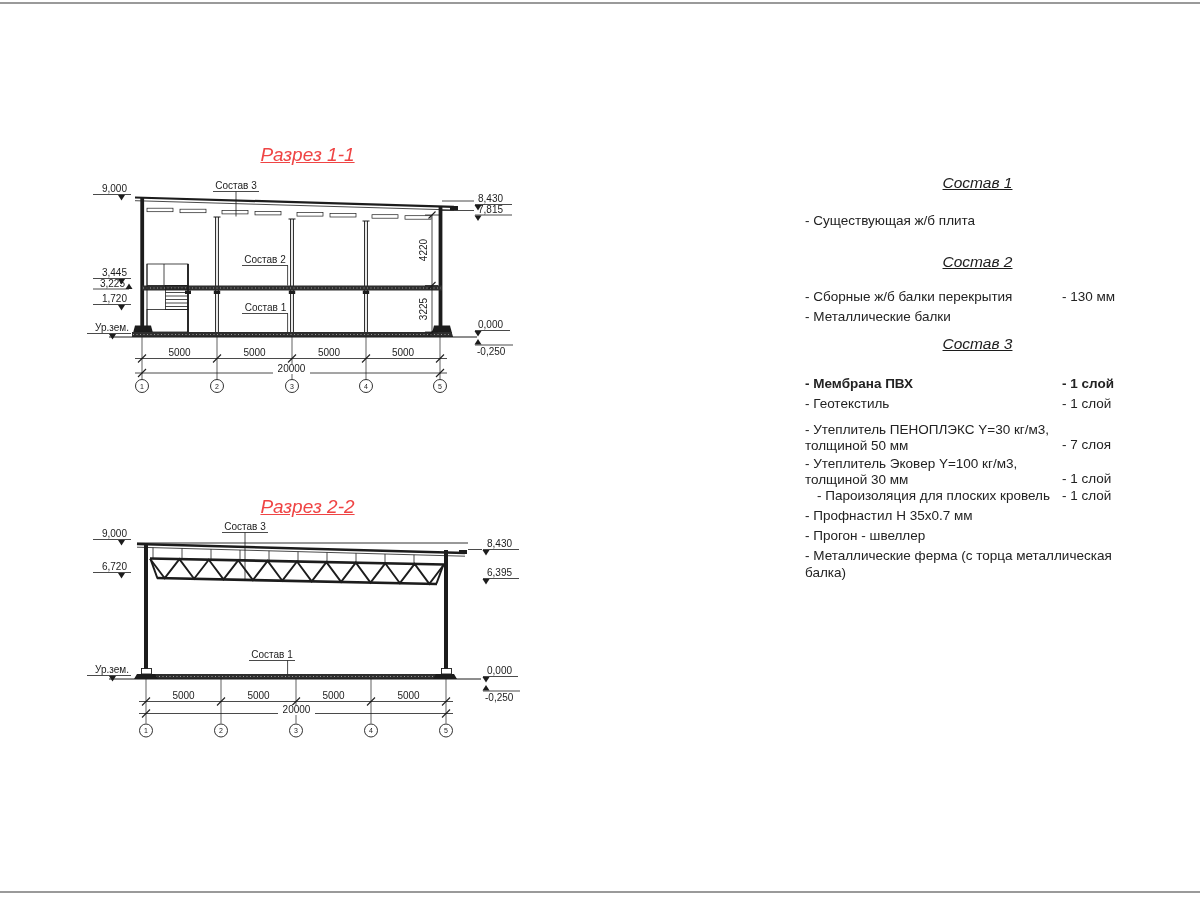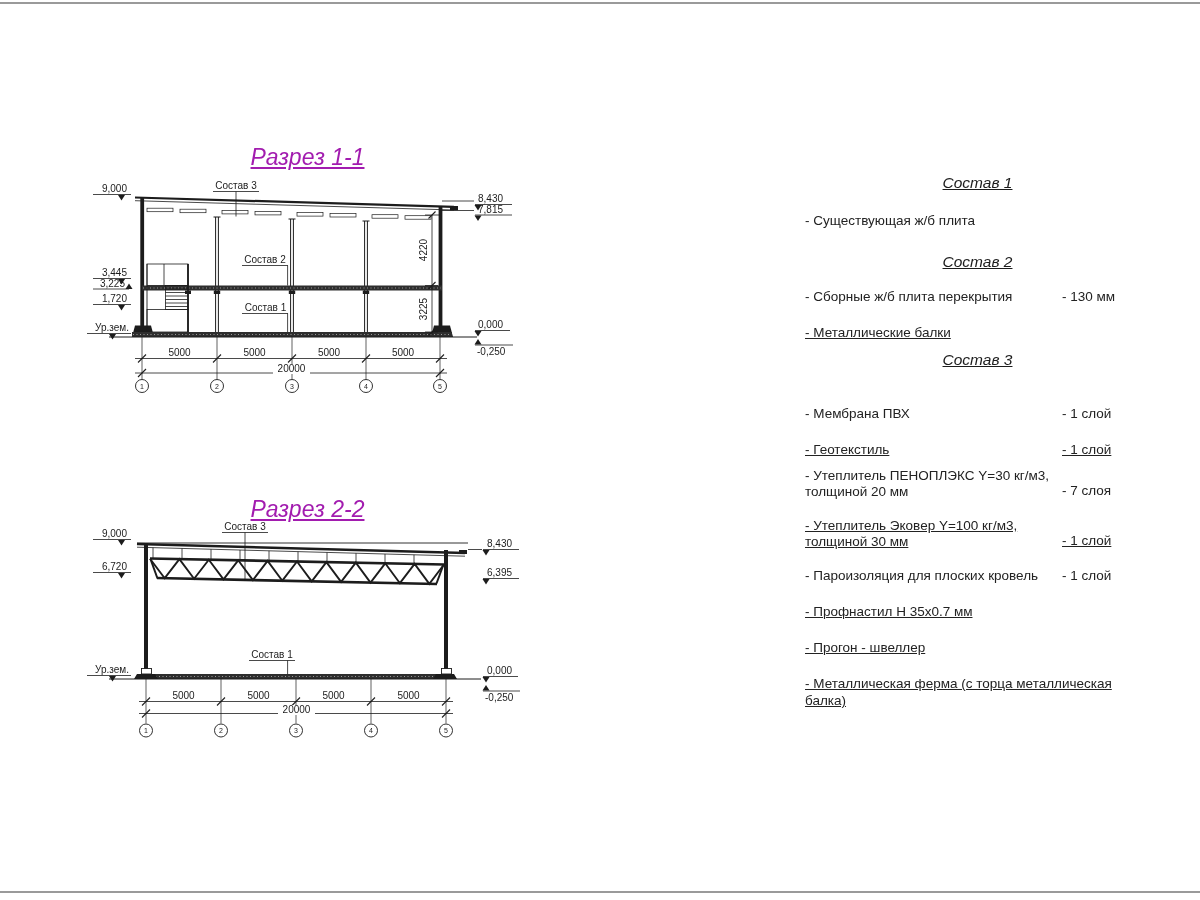--- a/index.html
+++ b/index.html
@@ -6,21 +6,21 @@
   body{
     width:1200px;height:900px;position:relative;background:#ffffff;
     font-family:"Liberation Sans", sans-serif;color:#1c1c1c;overflow:hidden;
   }
   .edge-line{position:absolute;left:0;width:1200px;height:2px;background:#9a9a9a;}
   .edge-top{top:2px;}
   .edge-bottom{top:891px;}
 
   .drawing-title{
     position:absolute;left:85px;width:445px;text-align:center;
-    font-size:23px;font-style:italic;text-decoration:underline;color:#a21caf;
+    font-size:19px;font-style:italic;text-decoration:underline;color:#ef4444;
   }
   #title1{top:144px;}
   #title2{top:496px;}
 
   svg{position:absolute;}
   #svg-s1{left:85px;top:140px;}
   #svg-s2{left:85px;top:480px;}
   svg text{font-family:"Liberation Sans", sans-serif;fill:#1c1c1c;}
   .t10{font-size:10px;}
   .t7{font-size:7px;}
@@ -35,22 +35,22 @@
     position:absolute;left:805px;top:174px;width:345px;font-size:13.5px;color:#222;
   }
   .comp-heading{
     text-align:center;font-size:15.5px;font-style:italic;text-decoration:underline;
     height:18px;line-height:18px;color:#1c1c1c;
   }
   .comp-row{display:flex;align-items:flex-end;line-height:17px;}
   .comp-row .nm{width:257px;white-space:pre-line;}
   .comp-row .nm2{line-height:15.5px;}
   .comp-row .val{flex:0 0 auto;}
-  .mt28{margin-top:20px;} .mt24{margin-top:24px;} .mt22{margin-top:36px;}
-  .mt17{margin-top:17px;} .mt10{margin-top:10px;} .mt9{margin-top:19px;text-decoration:underline;} .mt4{margin-top:18px;}
+  .mt28{margin-top:20px;} .mt24{margin-top:24px;} .mt22{margin-top:22px;font-weight:bold;}
+  .mt17{margin-top:17px;} .mt10{margin-top:10px;} .mt9{margin-top:3px;} .mt4{margin-top:0;text-align:center;}
 </style>
 </head>
 <body>
 
 <div class="edge-line edge-top"></div>
 <div class="edge-line edge-bottom"></div>
 
 <div id="title1" class="drawing-title">Разрез 1-1</div>
 <div id="title2" class="drawing-title">Разрез 2-2</div>
 
@@ -331,56 +331,56 @@
 <div class="comp-block">
 
   <div class="comp-heading">Состав 1</div>
   <div class="comp-row mt28">
     <span class="nm">- Существующая ж/б плита</span>
     <span class="val"></span>
   </div>
 
   <div class="comp-heading mt24">Состав 2</div>
   <div class="comp-row mt17">
-    <span class="nm">- Сборные ж/б плита перекрытия</span>
+    <span class="nm">- Сборные ж/б балки перекрытия</span>
     <span class="val">- 130 мм</span>
   </div>
   <div class="comp-row mt9">
     <span class="nm">- Металлические балки</span>
     <span class="val"></span>
   </div>
 
   <div class="comp-heading mt10">Состав 3</div>
   <div class="comp-row mt22">
     <span class="nm">- Мембрана ПВХ</span>
     <span class="val">- 1 слой</span>
   </div>
   <div class="comp-row mt9">
     <span class="nm">- Геотекстиль</span>
     <span class="val">- 1 слой</span>
   </div>
   <div class="comp-row mt10">
     <span class="nm nm2">- Утеплитель ПЕНОПЛЭКС Y=30 кг/м3,
-толщиной 20 мм</span>
+толщиной 50 мм</span>
     <span class="val">- 7 слоя</span>
   </div>
   <div class="comp-row mt9">
     <span class="nm nm2">- Утеплитель Эковер Y=100 кг/м3,
 толщиной 30 мм</span>
     <span class="val">- 1 слой</span>
   </div>
   <div class="comp-row mt4">
     <span class="nm">- Пароизоляция для плоских кровель</span>
     <span class="val">- 1 слой</span>
   </div>
   <div class="comp-row mt9">
     <span class="nm">- Профнастил Н 35х0.7 мм</span>
     <span class="val"></span>
   </div>
   <div class="comp-row mt9">
     <span class="nm">- Прогон - швеллер</span>
     <span class="val"></span>
   </div>
   <div class="comp-row mt9">
-    <span class="nm" style="width:345px">- Металлическая ферма (с торца металлическая балка)</span>
+    <span class="nm" style="width:345px">- Металлические ферма (с торца металлическая балка)</span>
     <span class="val"></span>
   </div>
 </div>
 
 </body></html>

